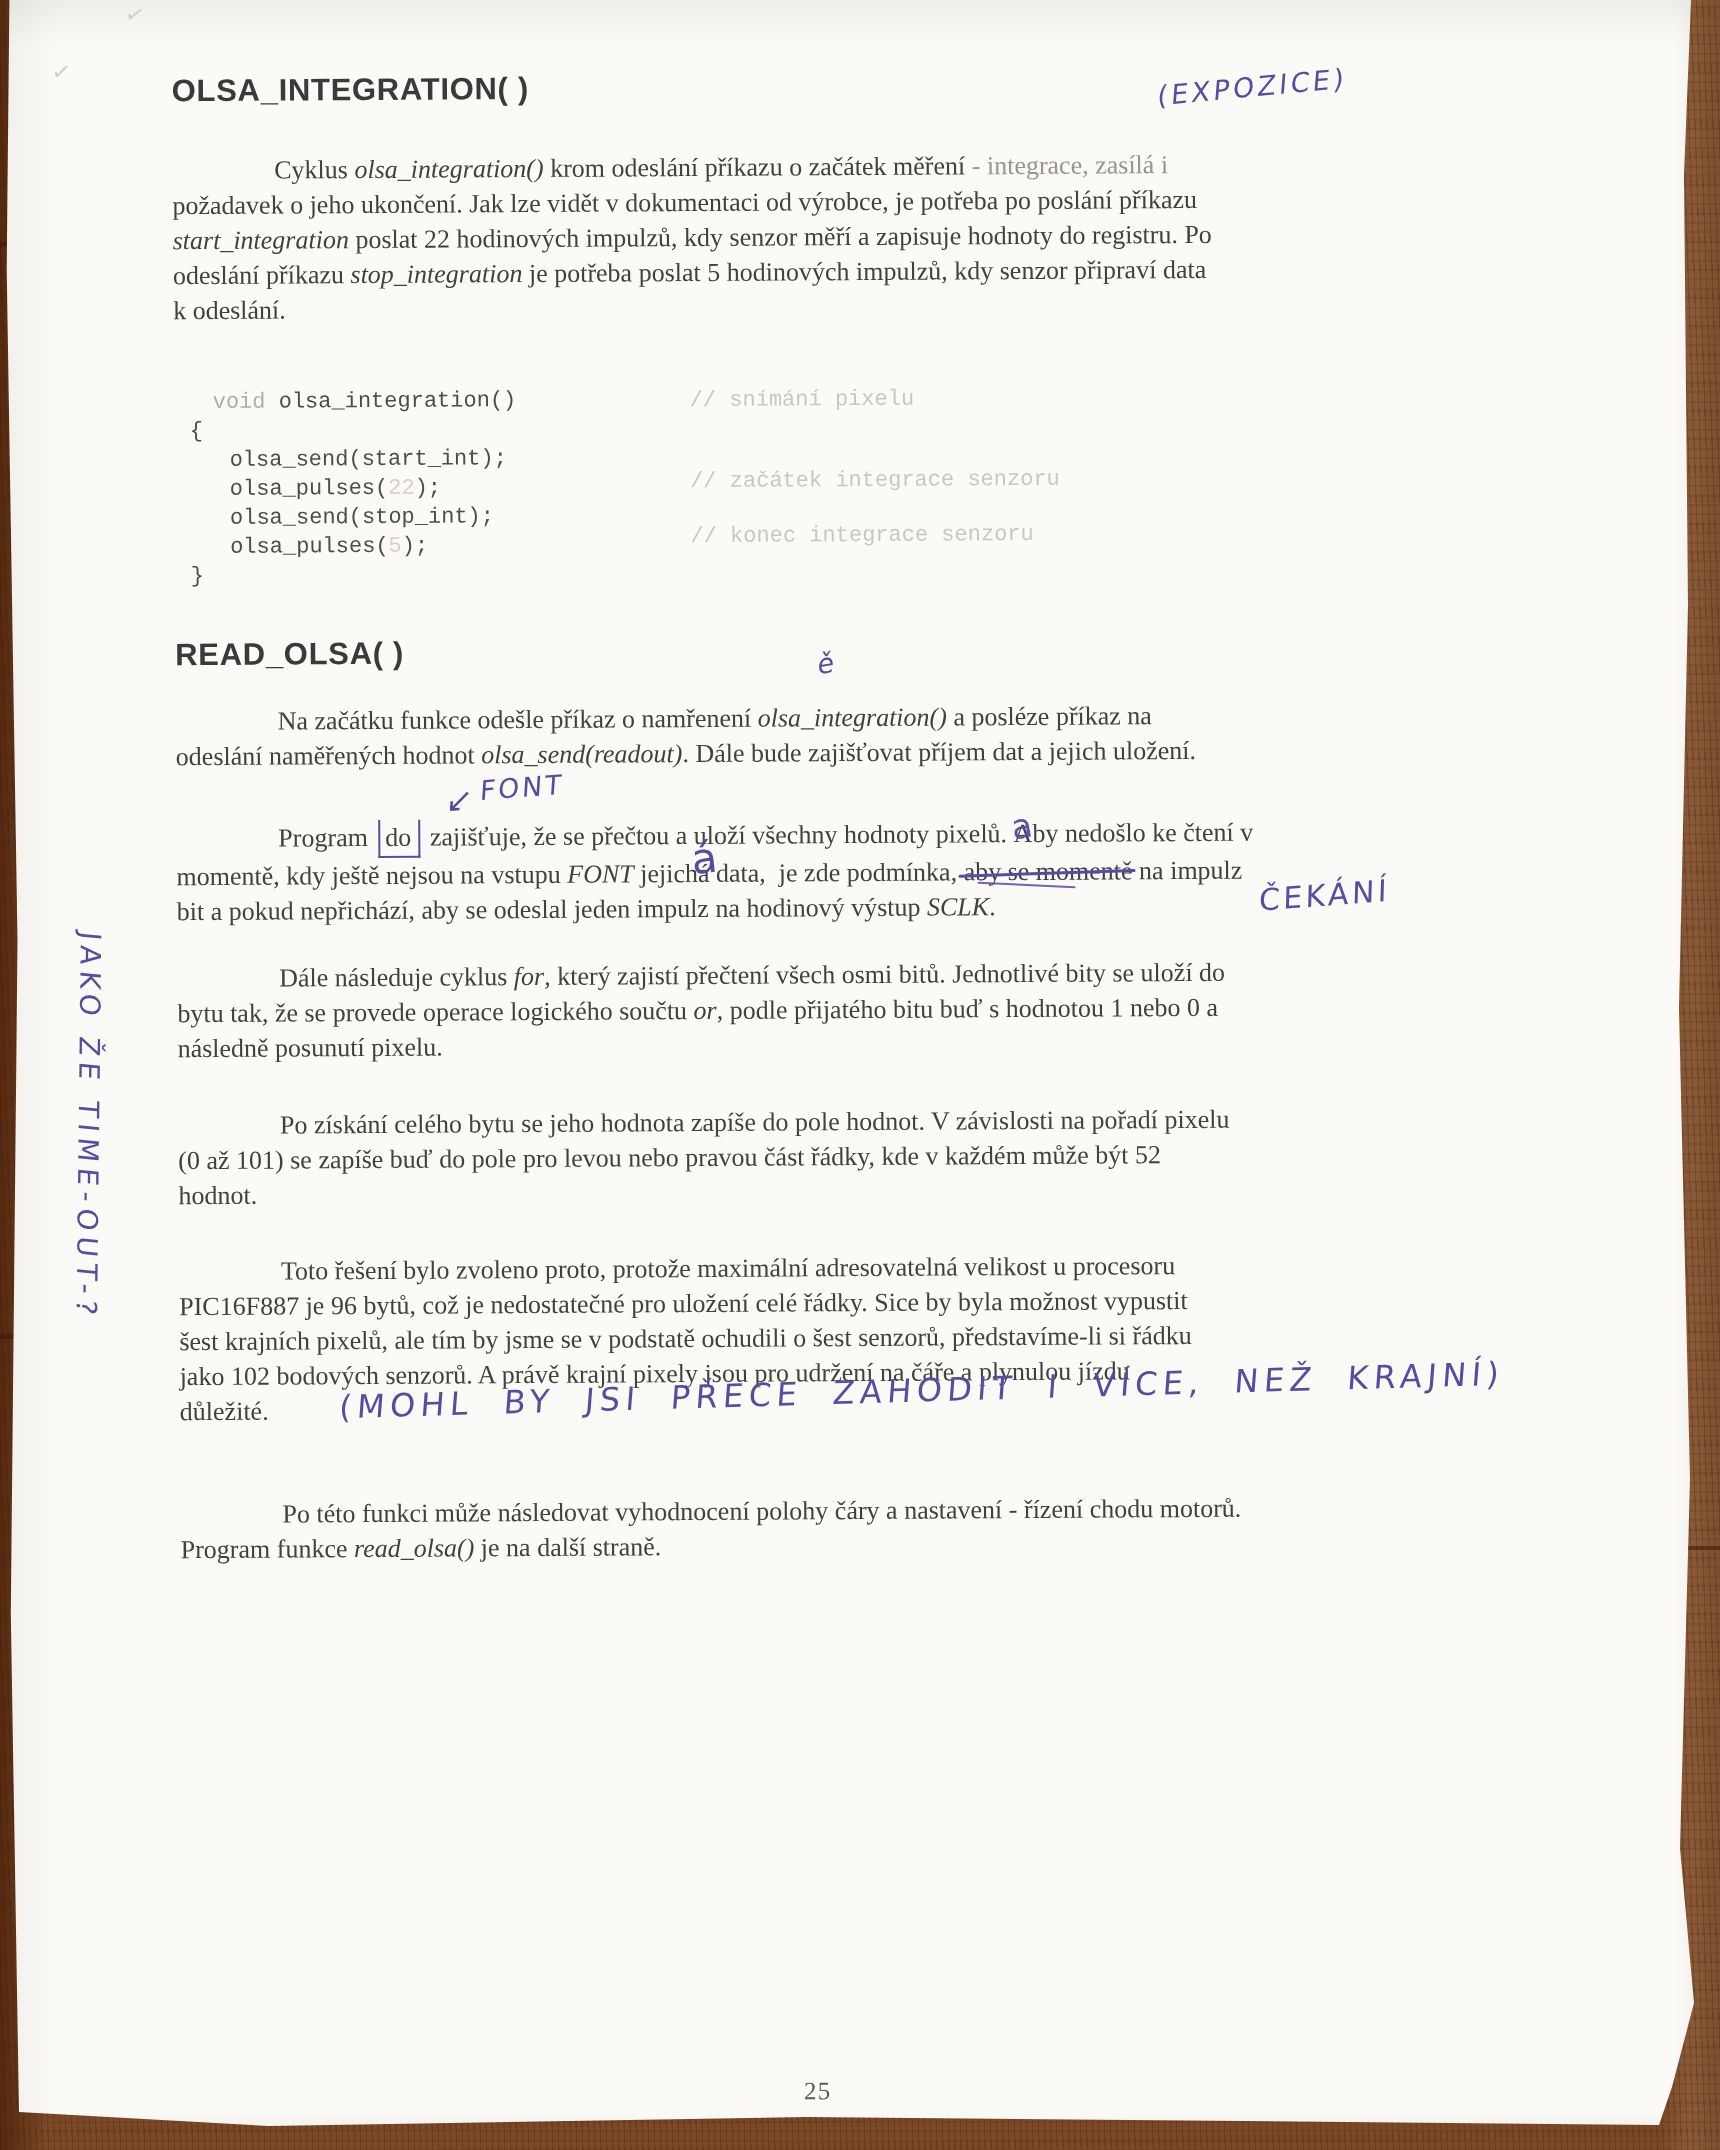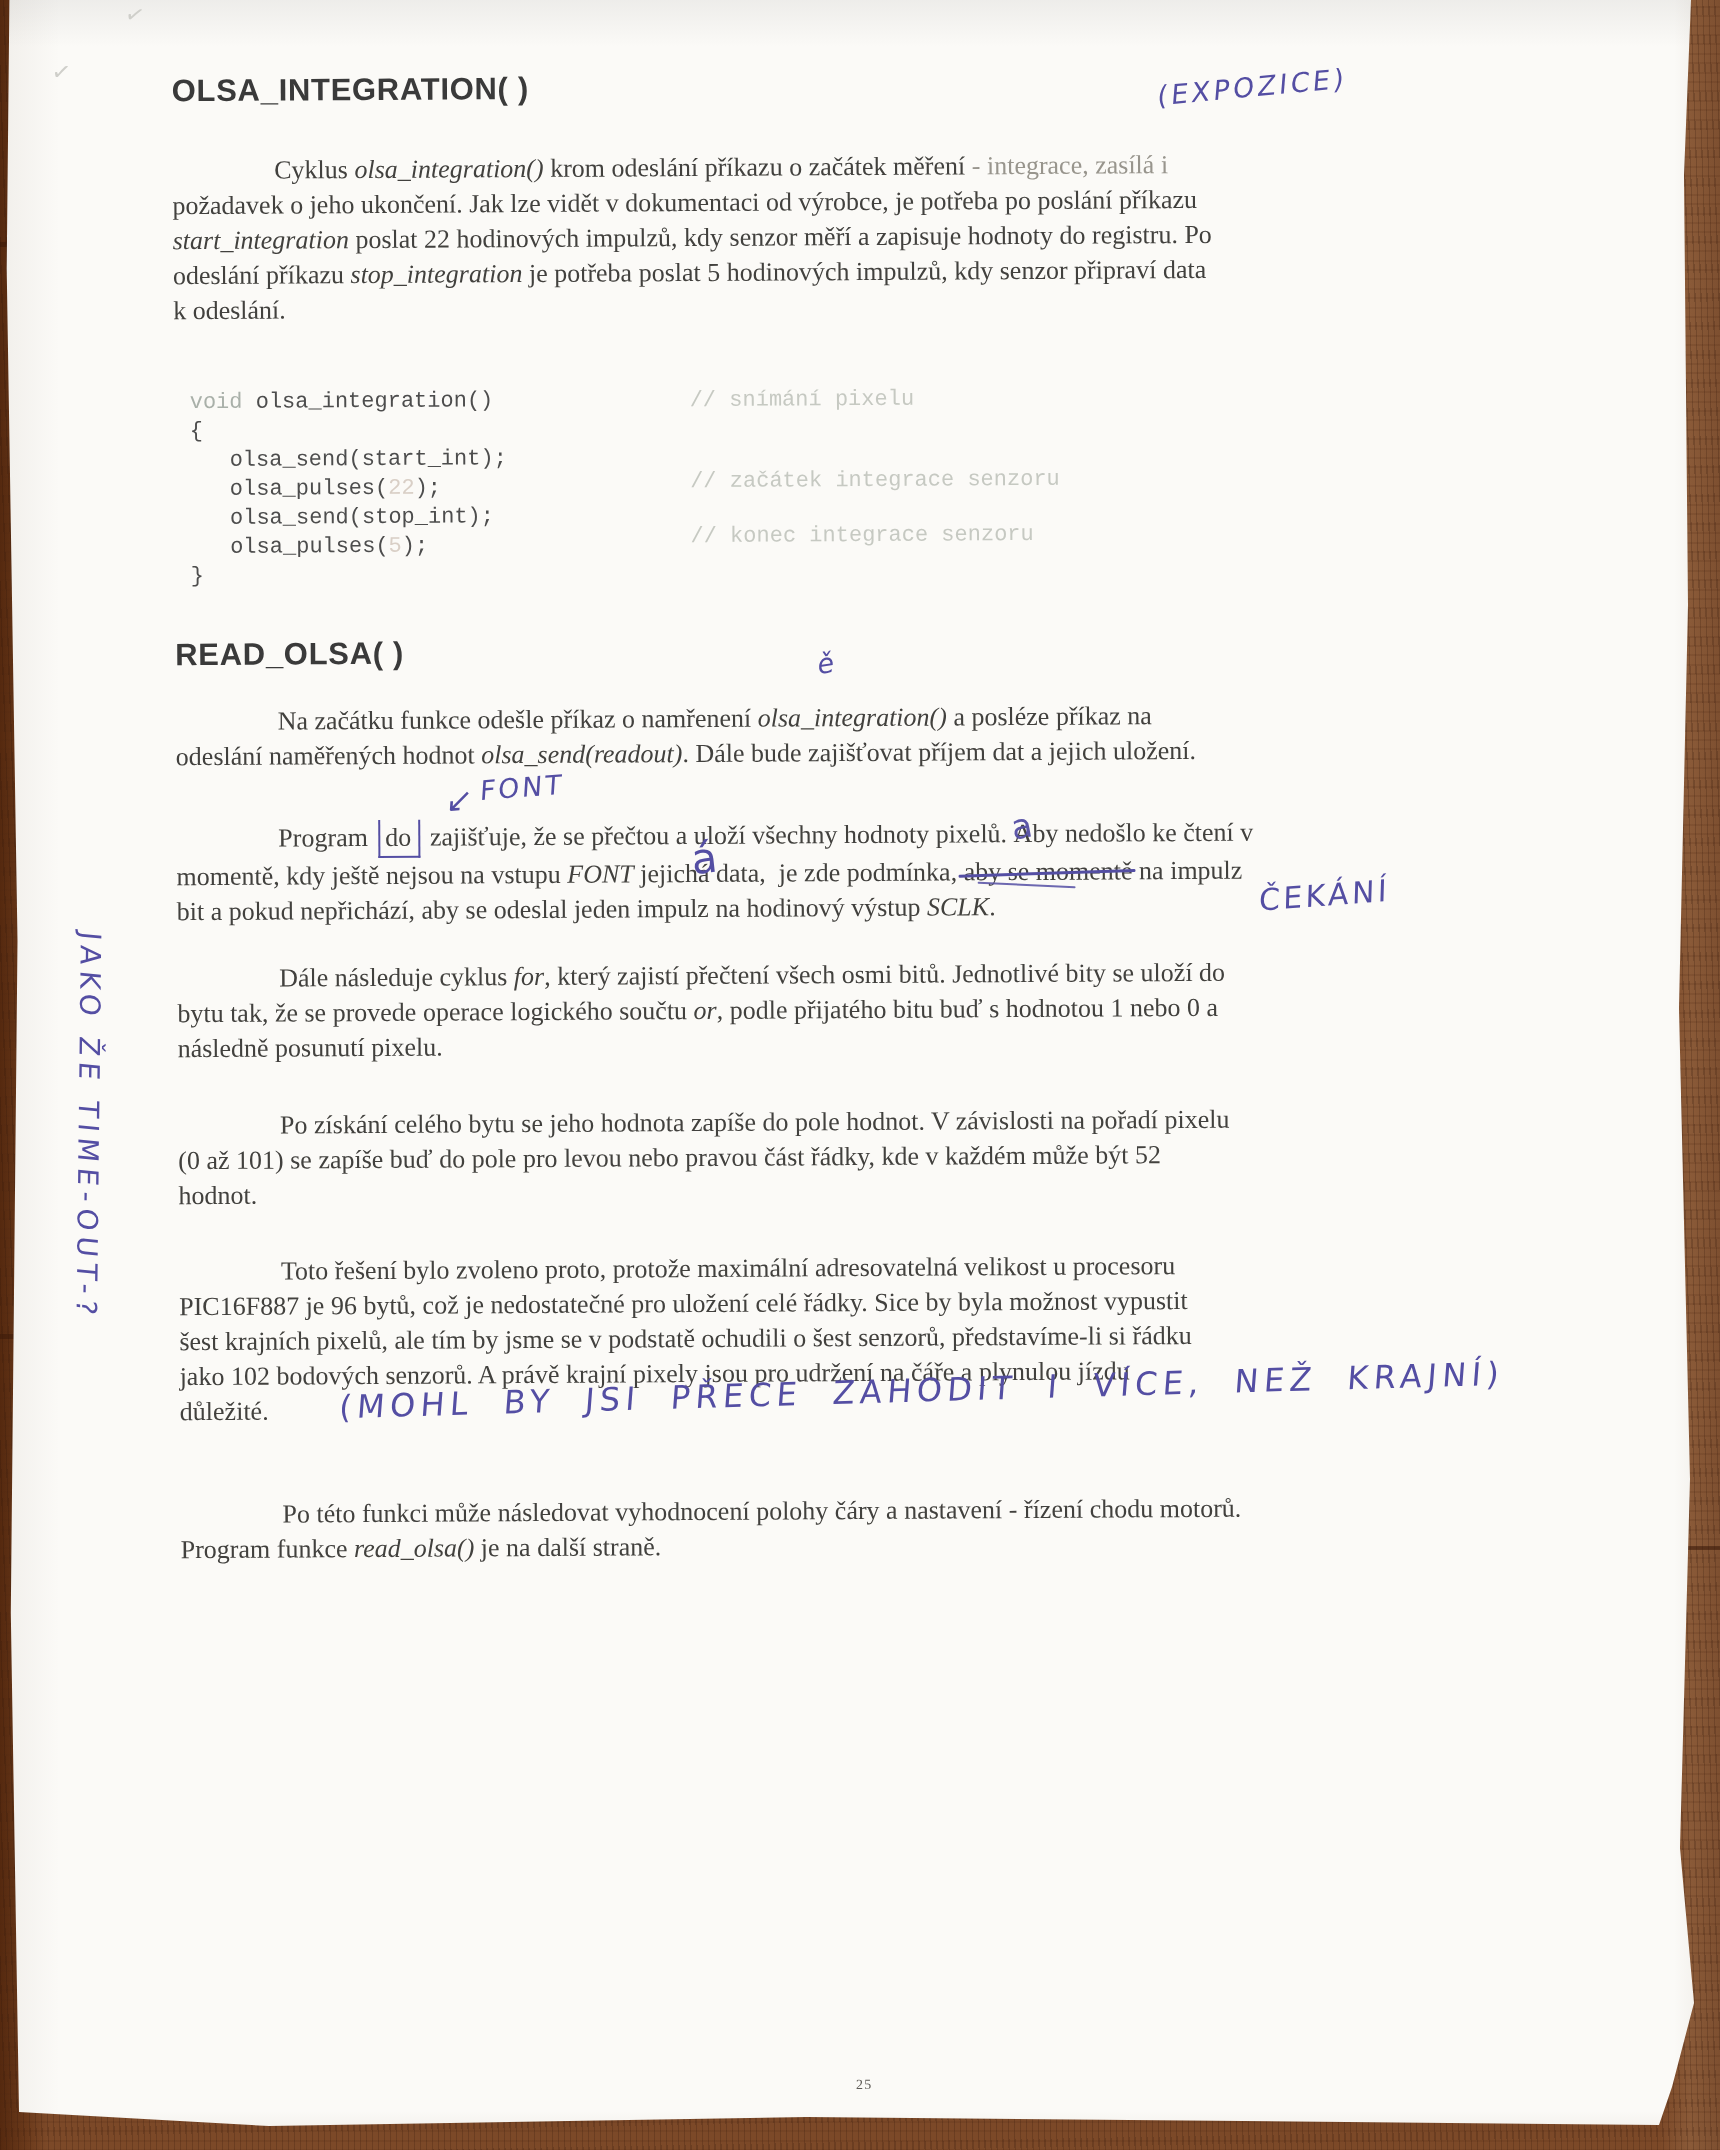--- a/index.html
+++ b/index.html
@@ -24,41 +24,41 @@
     clip-path:polygon(9.4px 0,1691px 0,1684px 175px,1688px 605px,1679px 1008px,1690px 1479px,1680px 1848px,1694px 2003px,1672px 2087px,1659px 2125px,807px 2117px,269px 2126px,19px 2112px,10.8px 1613px,17.5px 941px,6.7px 269px);
   }
   .content{position:absolute;left:0;top:0;width:1721px;height:2151px;transform:rotate(-0.35deg);transform-origin:202px 134px;color:#42413e;}
   .h-title{position:absolute;font-family:"Liberation Sans",sans-serif;font-weight:bold;font-size:31px;letter-spacing:0.7px;color:#3a3a3a;white-space:pre;}
   .para{position:absolute;font-size:26px;line-height:35px;color:#42413e;}
   .line{white-space:pre;}
   .indent{padding-left:102px;}
   .it{font-style:italic;}
   .fade{color:#98958d;}
   .code{position:absolute;left:188px;top:388px;font-family:"Liberation Mono","DejaVu Sans Mono",monospace;font-size:22px;line-height:29px;color:#4d4d4d;width:1143px;}
-  .code .kw{color:#a9b0a9;}
+  .code .kw{color:#a9b0a9;margin-left:23px;}
   .code .num{color:#d9cfc6;font-family:Liberation Mono, monospace;}
   .code .cmt{position:absolute;left:500px;color:#c6c9c2;white-space:pre;}
   .ink{color:#544ea3;font-family:"DejaVu Sans",sans-serif;white-space:pre;}
   .hand{position:absolute;transform-origin:0 0;}
   .expozice{font-size:27px;letter-spacing:3.4px;transform:rotate(-5deg) skewX(-10deg);}
   .hacek{font-size:27px;transform:rotate(-8deg);font-style:italic;}
   .fontnote{font-size:27px;letter-spacing:2.7px;transform:rotate(-4deg) skewX(-8deg);}
   .fontnote .arr{display:inline-block;font-size:32px;transform:translateY(9.4px);margin-right:4px;}
   .cekani{font-size:30px;letter-spacing:3.4px;transform:rotate(-4deg) skewX(-6deg);}
   .margin-note{font-size:28px;letter-spacing:6px;transform:rotate(91deg) skewX(-5deg);}
   .mohl{font-size:32px;letter-spacing:5.4px;word-spacing:15px;transform:rotate(-1.3deg) skewX(-6deg);white-space:pre;}
   .boxed{display:inline-block;position:relative;margin:0 10px;padding:0 6.7px 1.3px 5.4px;border:2px solid #544ea3;border-top:none;}
   .overwrap{position:relative;display:inline-block;}
   .over-a{position:absolute;left:-2.7px;top:-6.7px;font-size:34px;transform:rotate(-10deg);opacity:.95;}
   .over-acute{position:absolute;left:-6.7px;top:-15px;font-size:42px;transform:rotate(-6deg);}
   .strike{position:relative;}
   .strike::after{content:"";position:absolute;left:-5.4px;right:-2.7px;top:52%;height:2.7px;background:#544ea3;transform:rotate(-1.5deg);border-radius:1.3px;}
   .strike::before{content:"";position:absolute;left:8%;right:34%;top:92%;height:2px;background:#544ea3;transform:rotate(3deg);opacity:.85;border-radius:1.3px;}
   .tick{position:absolute;color:#cfcfca;font-family:"DejaVu Sans",sans-serif;font-size:23px;}
-  .pagenum{position:absolute;left:844px;top:2081px;font-size:14px;color:#5d5a55;letter-spacing:1.3px;}
+  .pagenum{position:absolute;left:792px;top:2081px;font-size:25px;color:#5d5a55;letter-spacing:1.3px;}
 </style>
 </head>
 <body>
 
 <div class="joint" style="left:0;top:242px;width:47px;height:4.7px;"></div>
 <div class="joint" style="left:0;top:1334px;width:47px;height:4.7px;"></div>
 <div class="joint" style="left:1684px;top:1546px;width:37px;height:4px;"></div>
 
 <div class="paper">
   <div class="content">

